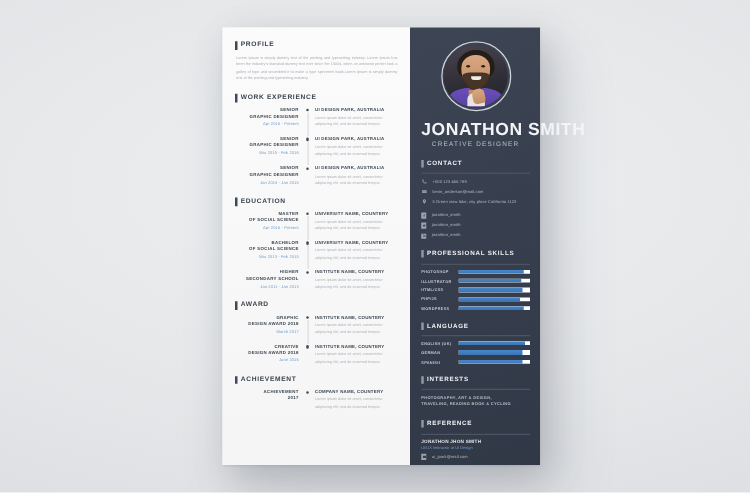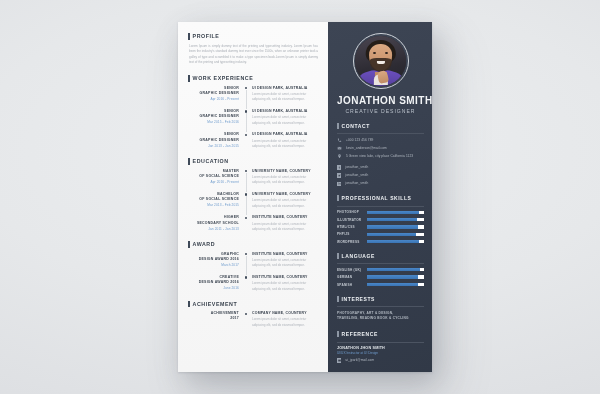--- a/index.html
+++ b/index.html
@@ -98,21 +98,21 @@
   .ph-shirt{position:absolute;left:50%;bottom:-4%;width:86%;height:36%;transform:translateX(-50%);
     background:linear-gradient(180deg,#6b4fbe 0%,#55409a 100%);border-radius:46% 46% 0 0;}
   .ph-collar{position:absolute;left:50%;bottom:2%;width:28%;height:22%;transform:translateX(-50%);
     background:#e9e4df;border-radius:50% 50% 0 0;}
   .ph-neck{position:absolute;left:50%;bottom:10%;width:24%;height:18%;transform:translateX(-50%);
     background:#c08c64;}
   .ph-hand{position:absolute;left:46%;bottom:6%;width:20%;height:24%;
     background:linear-gradient(180deg,#d9a882,#c08c64);border-radius:40% 40% 30% 30%;transform:rotate(-12deg);}
 
   #person-name{
-    text-align:center;font-size:10px;font-weight:bold;letter-spacing:.45px;
+    text-align:center;font-size:14px;font-weight:bold;letter-spacing:.45px;
     color:#f2f4f6;margin-top:6px;white-space:nowrap;
   }
   #person-role{
     text-align:center;font-size:5.1px;letter-spacing:1.0px;color:#b9c0ca;margin-top:1.5px;
     white-space:nowrap;
   }
 
   .d-head{display:flex;align-items:center;gap:3px;margin:9px 0 4.5px 0;}
   .d-bar{width:1.6px;height:6px;background:#8e97a4;flex:none;}
   .d-title{font-size:5px;font-weight:bold;letter-spacing:.6px;color:#eef1f4;text-transform:uppercase;white-space:nowrap;}

